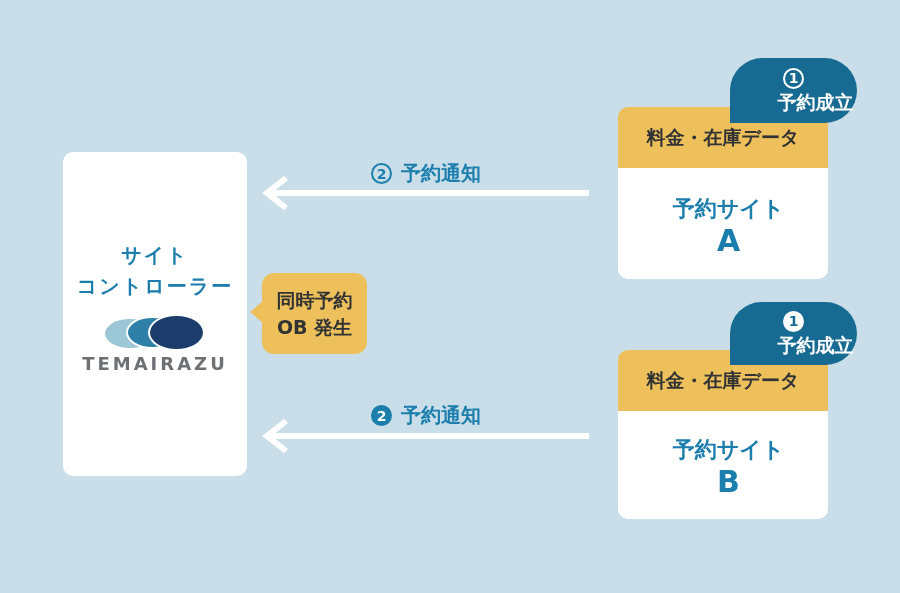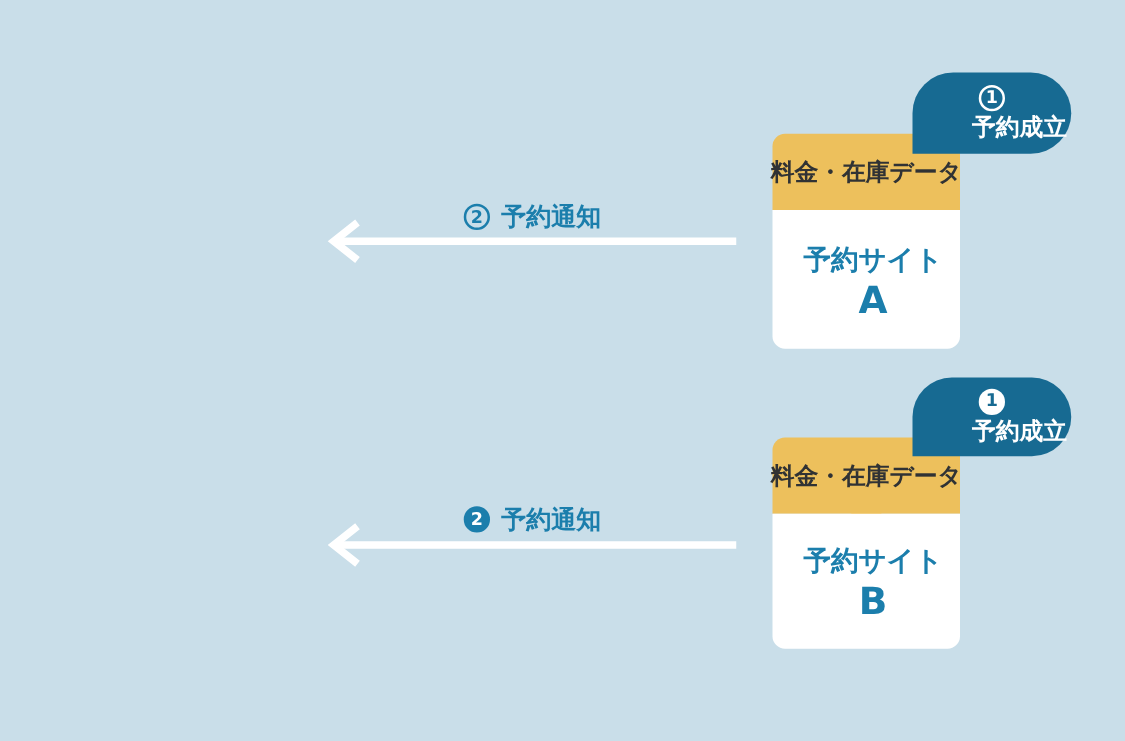--- a/index.html
+++ b/index.html
@@ -46,21 +46,21 @@
   
   .cnum{display:inline-flex;align-items:center;justify-content:center;flex:0 0 auto;
     width:21px;height:21px;border-radius:50%;font-size:14px;font-weight:bold;line-height:1;
     box-sizing:border-box;}
   .cnum-outline-blue{border:2px solid var(--text_blue);color:var(--text_blue);}
   .cnum-fill-blue{background:var(--text_blue);color:#fff;}
   .cnum-outline-white{border:2px solid #fff;color:#fff;}
   .cnum-fill-white{background:#fff;color:var(--accent_blue);}
 
   
-  .site-card{position:absolute;left:618px;width:150px;}
+  .site-card{position:absolute;left:618px;width:210px;}
   .card-a{top:107px;height:172px;}
   .card-b{top:350px;height:169px;}
   .card-header{position:relative;height:61px;background:var(--accent_yellow);
     border-radius:10px 10px 0 0;display:flex;align-items:center;justify-content:center;
     color:var(--text_dark);font-weight:bold;font-size:19px;white-space:nowrap;}
   .card-header::after{content:"";position:absolute;bottom:-10px;left:50%;margin-left:-13px;
     width:0;height:0;border-left:13px solid transparent;border-right:13px solid transparent;
     border-top:11px solid var(--accent_yellow);}
   .card-body{position:absolute;left:0;right:0;top:61px;bottom:0;background:var(--card);
     border-radius:0 0 10px 10px;display:flex;flex-direction:column;align-items:center;
@@ -74,21 +74,37 @@
     align-items:center;justify-content:center;color:#fff;}
   .bubble-a{top:58px;height:65px;}
   .bubble-b{top:302px;height:63px;}
   .bubble-text{font-weight:bold;font-size:19px;line-height:23px;margin-top:2px;white-space:nowrap;margin-left:44px;}
 </style>
 </head>
 <body>
 
 <div class="stage">
 
+  <div class="controller-card">
+    <div class="controller-title">
+      <div>サイト</div>
+      <div>コントローラー</div>
+    </div>
+    <div class="logo">
+      <span class="e e1"></span>
+      <span class="e e2"></span>
+      <span class="e e3"></span>
+    </div>
+    <div class="logo-text">TEMAIRAZU</div>
+  </div>
 
+  <div class="ob-bubble">
+    <div>同時予約</div>
+    <div>OB 発生</div>
+  </div>
 
   <div class="arrow arrow-a">
     <svg width="330" height="36" viewBox="0 0 330 36">
       <path d="M25 3 L6 18 L25 33" stroke="#ffffff" stroke-width="6" fill="none"></path>
       <path d="M6 18 H328" stroke="#ffffff" stroke-width="6" fill="none"></path>
     </svg>
   </div>
   <div class="arrow-label label-a">
     <span class="cnum cnum-outline-blue">2</span>
     <span>予約通知</span>

